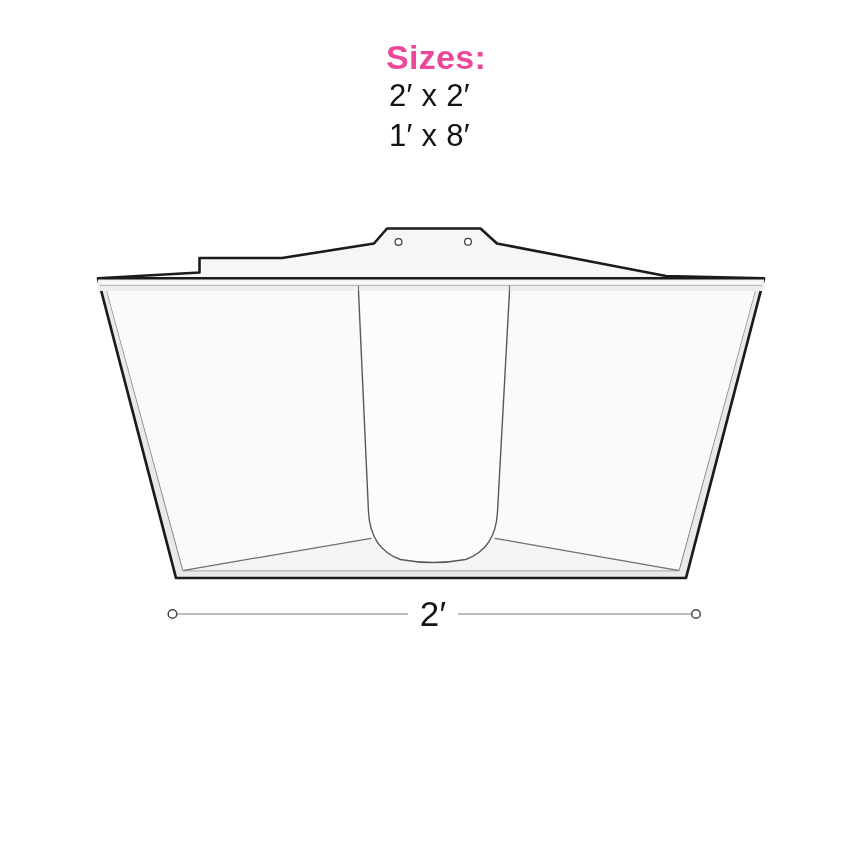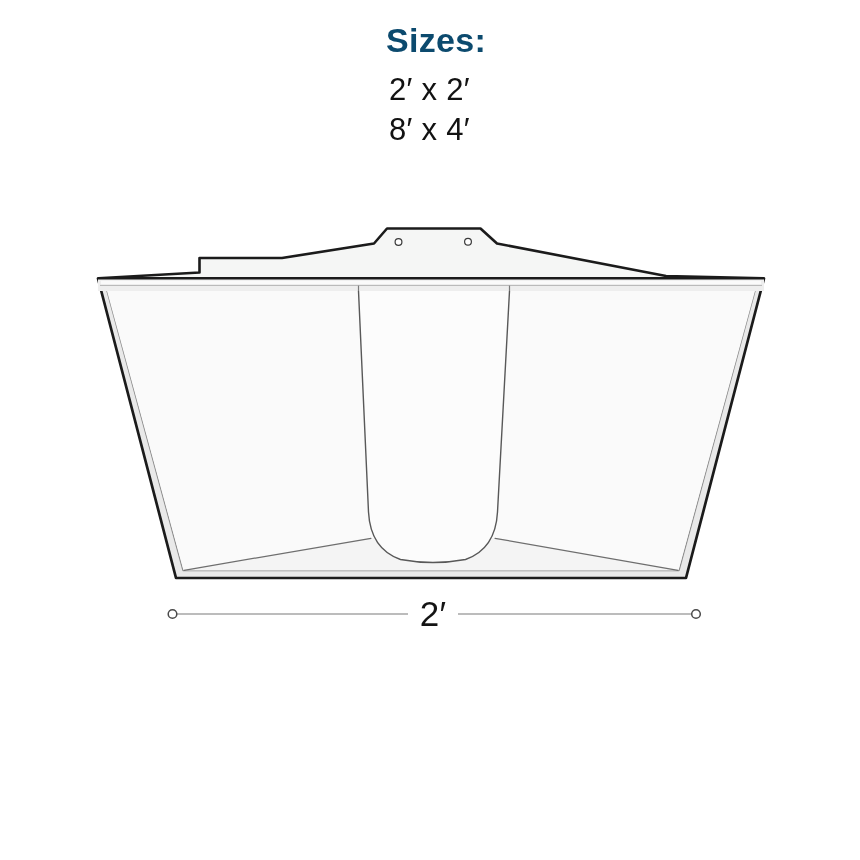--- a/index.html
+++ b/index.html
@@ -5,27 +5,27 @@
   html,body{margin:0;padding:0;background:#ffffff;}
   .stage{
     position:relative;
     width:860px;height:860px;
     background:#ffffff;
     font-family:"Liberation Sans","DejaVu Sans",sans-serif;
     color:#111;
     overflow:hidden;
   }
   .sizes-title{
-    position:absolute;left:386px;top:23px;
+    position:absolute;left:386px;top:40px;
     margin:0;
     font-size:34px;font-weight:600;line-height:1;
-    letter-spacing:.3px;color:#0c4a6e;
+    letter-spacing:.3px;color:#ec4899;
   }
   .sizes-list{
-    position:absolute;left:389px;top:70px;
+    position:absolute;left:389px;top:76px;
     margin:0;padding:0;list-style:none;
     font-size:31px;font-weight:500;line-height:40px;
     letter-spacing:.3px;color:#121212;
   }
   .drawing{position:absolute;left:0;top:0;}
 
   
   .frame-outer{fill:#e9e9e9;stroke:#1b1b1b;stroke-width:2.7;stroke-linejoin:round;}
   .frame-inner{fill:#fbfbfb;stroke:#8c8c8c;stroke-width:1.3;stroke-linejoin:round;}
   .wall{fill:#fafafa;stroke:none;}
@@ -48,21 +48,21 @@
 </style>
 </head>
 <body>
 
 <div class="stage">
 
   <h1 class="sizes-title">Sizes:</h1>
 
   <ul class="sizes-list">
     <li>2′ x 2′</li>
-    <li>8′ x 4′</li>
+    <li>1′ x 8′</li>
   </ul>
 
   <svg class="drawing" width="860" height="860" viewBox="0 0 860 860">
 
     <g>
       <path class="frame-outer" d="M98,278.5 L764,278.5 L686,578 L176,578 Z"></path>
       <path class="frame-inner" d="M107,291 L755,291 L679,570.5 L183,570.5 Z"></path>
     </g>
 
     <g>

